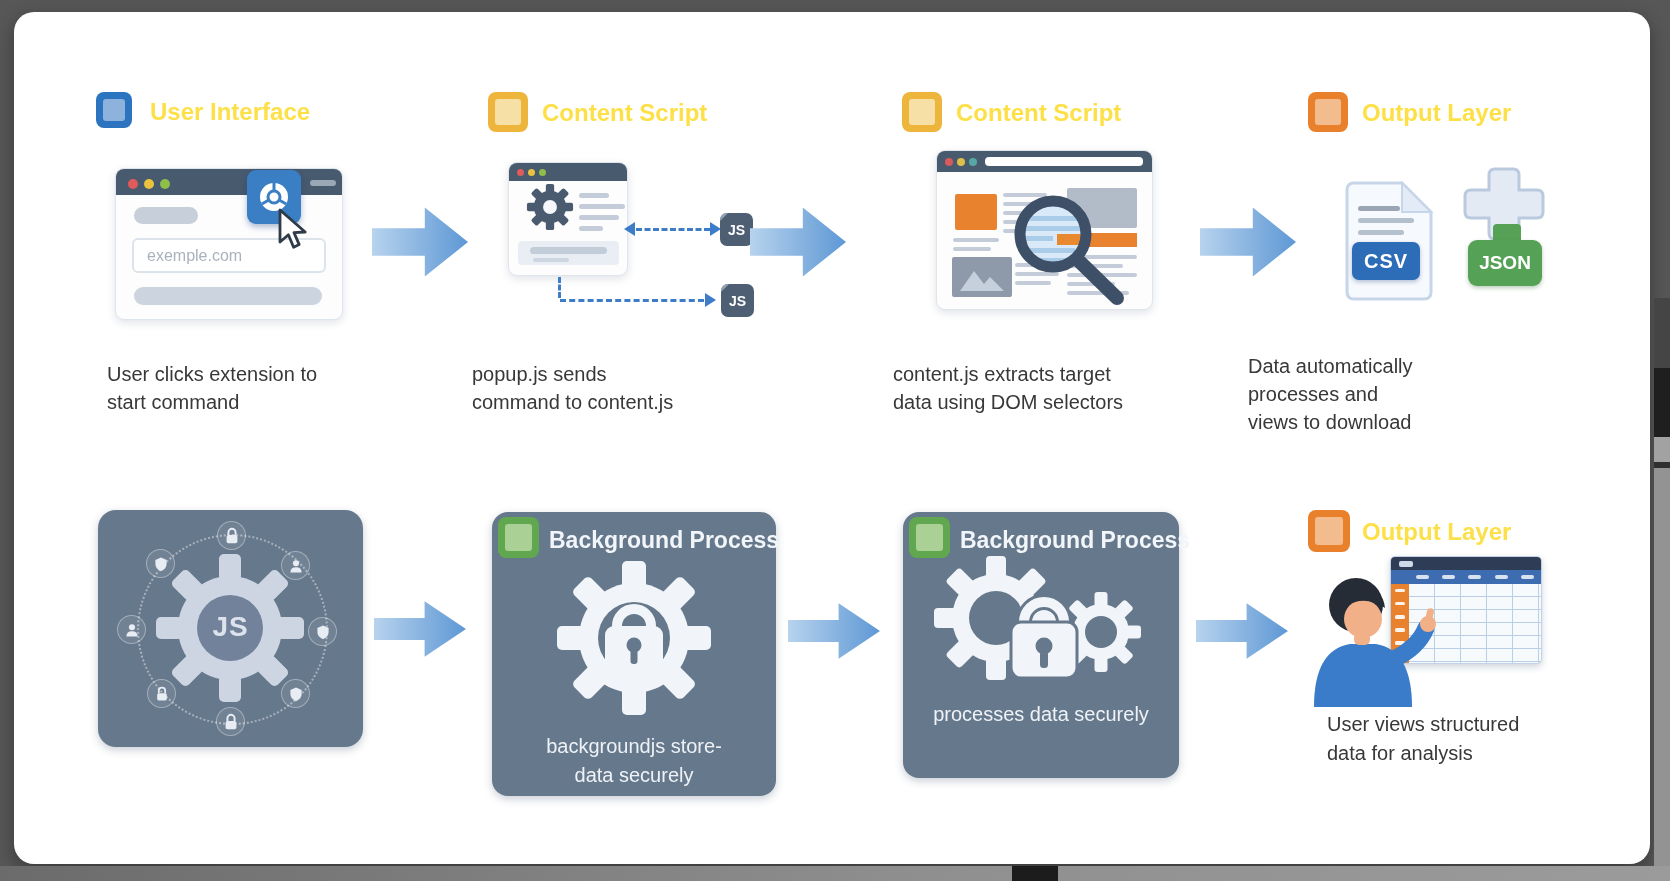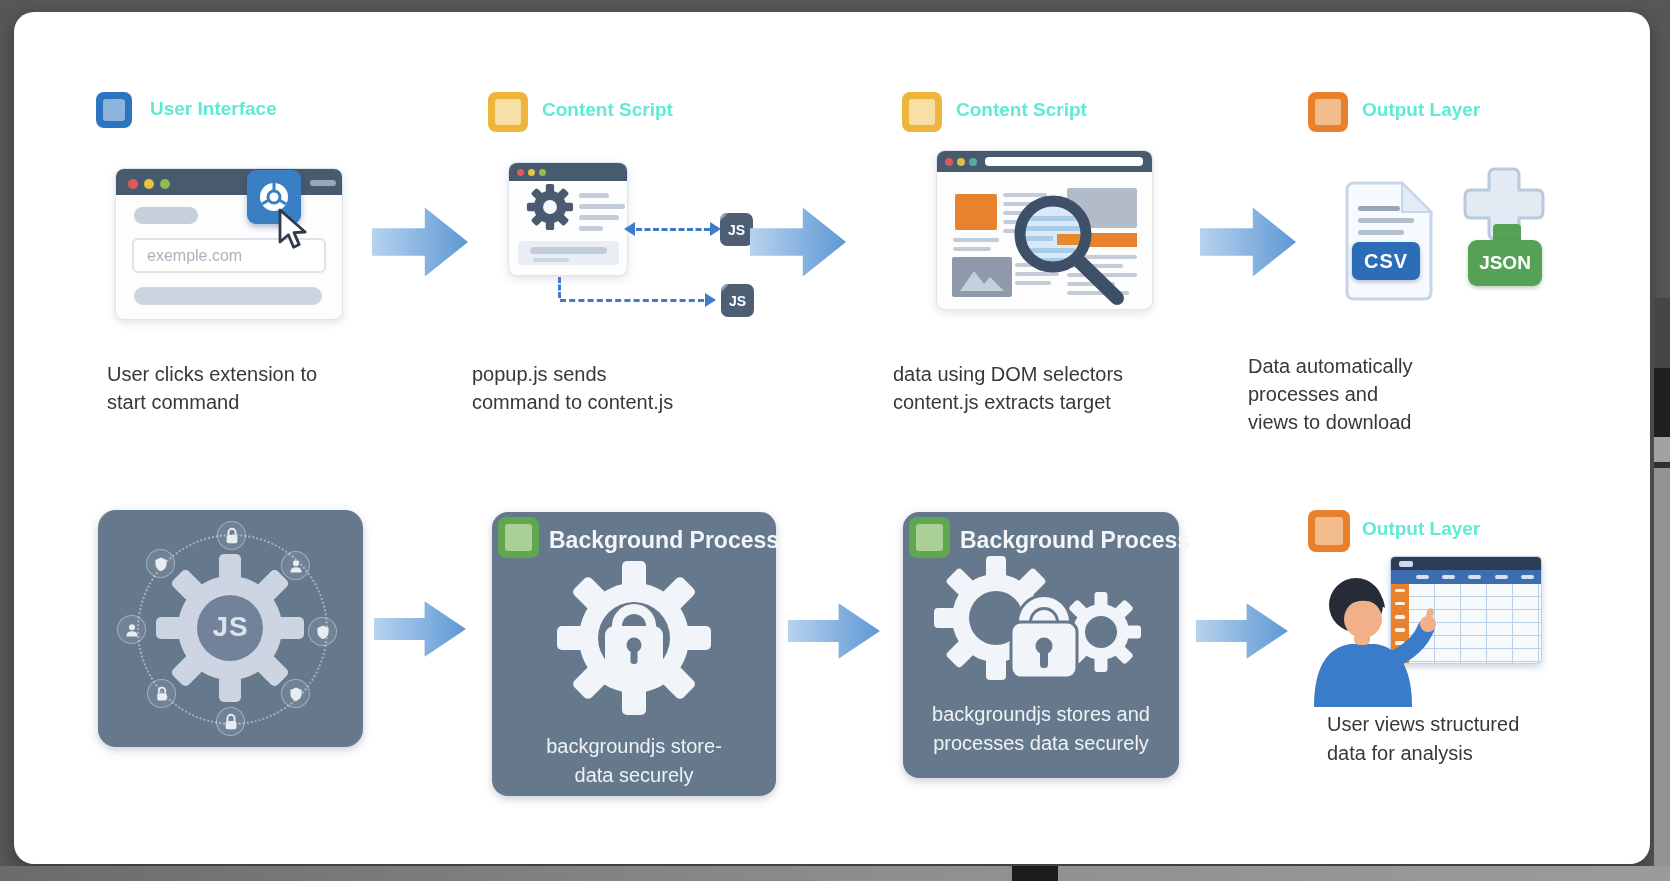--- a/index.html
+++ b/index.html
@@ -5,21 +5,21 @@
   html,body{margin:0;padding:0;background:#2e2e2e;}
   #stage{position:relative;width:1670px;height:881px;background:#575757;overflow:hidden;
          font-family:"Liberation Sans","DejaVu Sans",sans-serif;}
   .a{position:absolute;}
   #card{left:14px;top:12px;width:1636px;height:852px;background:#ffffff;border-radius:20px;
         box-shadow:0 6px 18px rgba(0,0,0,.35);}
   
   .legend{border-radius:8px;}
   .legend .inner{position:absolute;left:7px;top:7px;right:7px;bottom:7px;border-radius:3px;}
   
-  .ptitle{font-size:19px;font-weight:bold;color:#5eead4;white-space:nowrap;}
+  .ptitle{font-size:24px;font-weight:bold;color:#fde047;white-space:nowrap;}
   .ptitle.light{color:#f2f5f9;font-size:23px;}
   .caption{font-size:20px;color:#383838;line-height:28px;}
   .caption span{display:block;}
   .caption.light{color:#eef2f7;text-align:center;line-height:29px;}
   
   .arr{background:linear-gradient(90deg,#b7d3ee 0%,#8fb8e2 45%,#5e98d5 100%);
        clip-path:polygon(0 31%,55% 31%,55% 2%,100% 50%,55% 98%,55% 69%,0 69%);}
   
   .browser{background:#fdfdfe;border:1px solid #dfe5ec;border-radius:9px;
            box-shadow:0 3px 8px rgba(40,60,90,.14);}
@@ -214,22 +214,22 @@
       <rect x="30" y="44" width="56" height="5" fill="#a9cde9"></rect>
       <rect x="62" y="52" width="32" height="11" fill="#e8892f"></rect>
       <rect x="30" y="54" width="28" height="5" fill="#a9cde9"></rect>
       <rect x="30" y="66" width="50" height="5" fill="#a9cde9"></rect>
       <rect x="30" y="76" width="40" height="5" fill="#a9cde9"></rect>
     </g>
     <circle cx="58" cy="52" r="33" fill="none" stroke="#3e5068" stroke-width="11"></circle>
     <line x1="85" y1="80" x2="122" y2="116" stroke="#3e5068" stroke-width="14" stroke-linecap="round"></line>
   </svg>
   <div class="a caption" style="left:893px;top:360px">
+    <span>content.js extracts target</span>
     <span>data using DOM selectors</span>
-    <span>content.js extracts target</span>
   </div>
 
   <div class="a arr" style="left:1200px;top:206px;width:96px;height:72px"></div>
 
   <div class="a legend" style="left:1308px;top:92px;width:40px;height:40px;background:#e8802c">
       <div class="inner" style="background:#f2bc8e"></div>
     </div>
   <div class="a ptitle" style="left:1362px;top:99px">Output Layer</div>
 
   <svg class="a" style="left:1344px;top:180px" width="90" height="122" viewBox="0 0 90 122">
@@ -380,21 +380,20 @@
     <circle cx="185" cy="92" r="16" fill="#66788c"></circle>
     <g transform="translate(128,102)">
       <circle cy="-20" r="20" fill="none" stroke="#66788c" stroke-width="16"></circle>
       <circle cy="-20" r="20" fill="none" stroke="#f1f4f8" stroke-width="10"></circle>
       <rect x="-33" y="-20" width="66" height="56" rx="10" fill="#f1f4f8" stroke="#66788c" stroke-width="3"></rect>
       <circle cy="4" r="8.5" fill="#66788c"></circle>
       <rect x="-4" y="9" width="8" height="17" rx="3.5" fill="#66788c"></rect>
     </g>
   </svg>
   <div class="a caption light" style="left:909px;top:700px;width:264px">
-    <span>backgroundjs stores and</span>
     <span>processes data securely</span>
   </div>
 
   <div class="a arr" style="left:1196px;top:602px;width:92px;height:58px"></div>
 
   <div class="a legend" style="left:1308px;top:510px;width:42px;height:42px;background:#e8802c">
       <div class="inner" style="background:#f2bc8e"></div>
     </div>
   <div class="a ptitle" style="left:1362px;top:518px">Output Layer</div>
 

